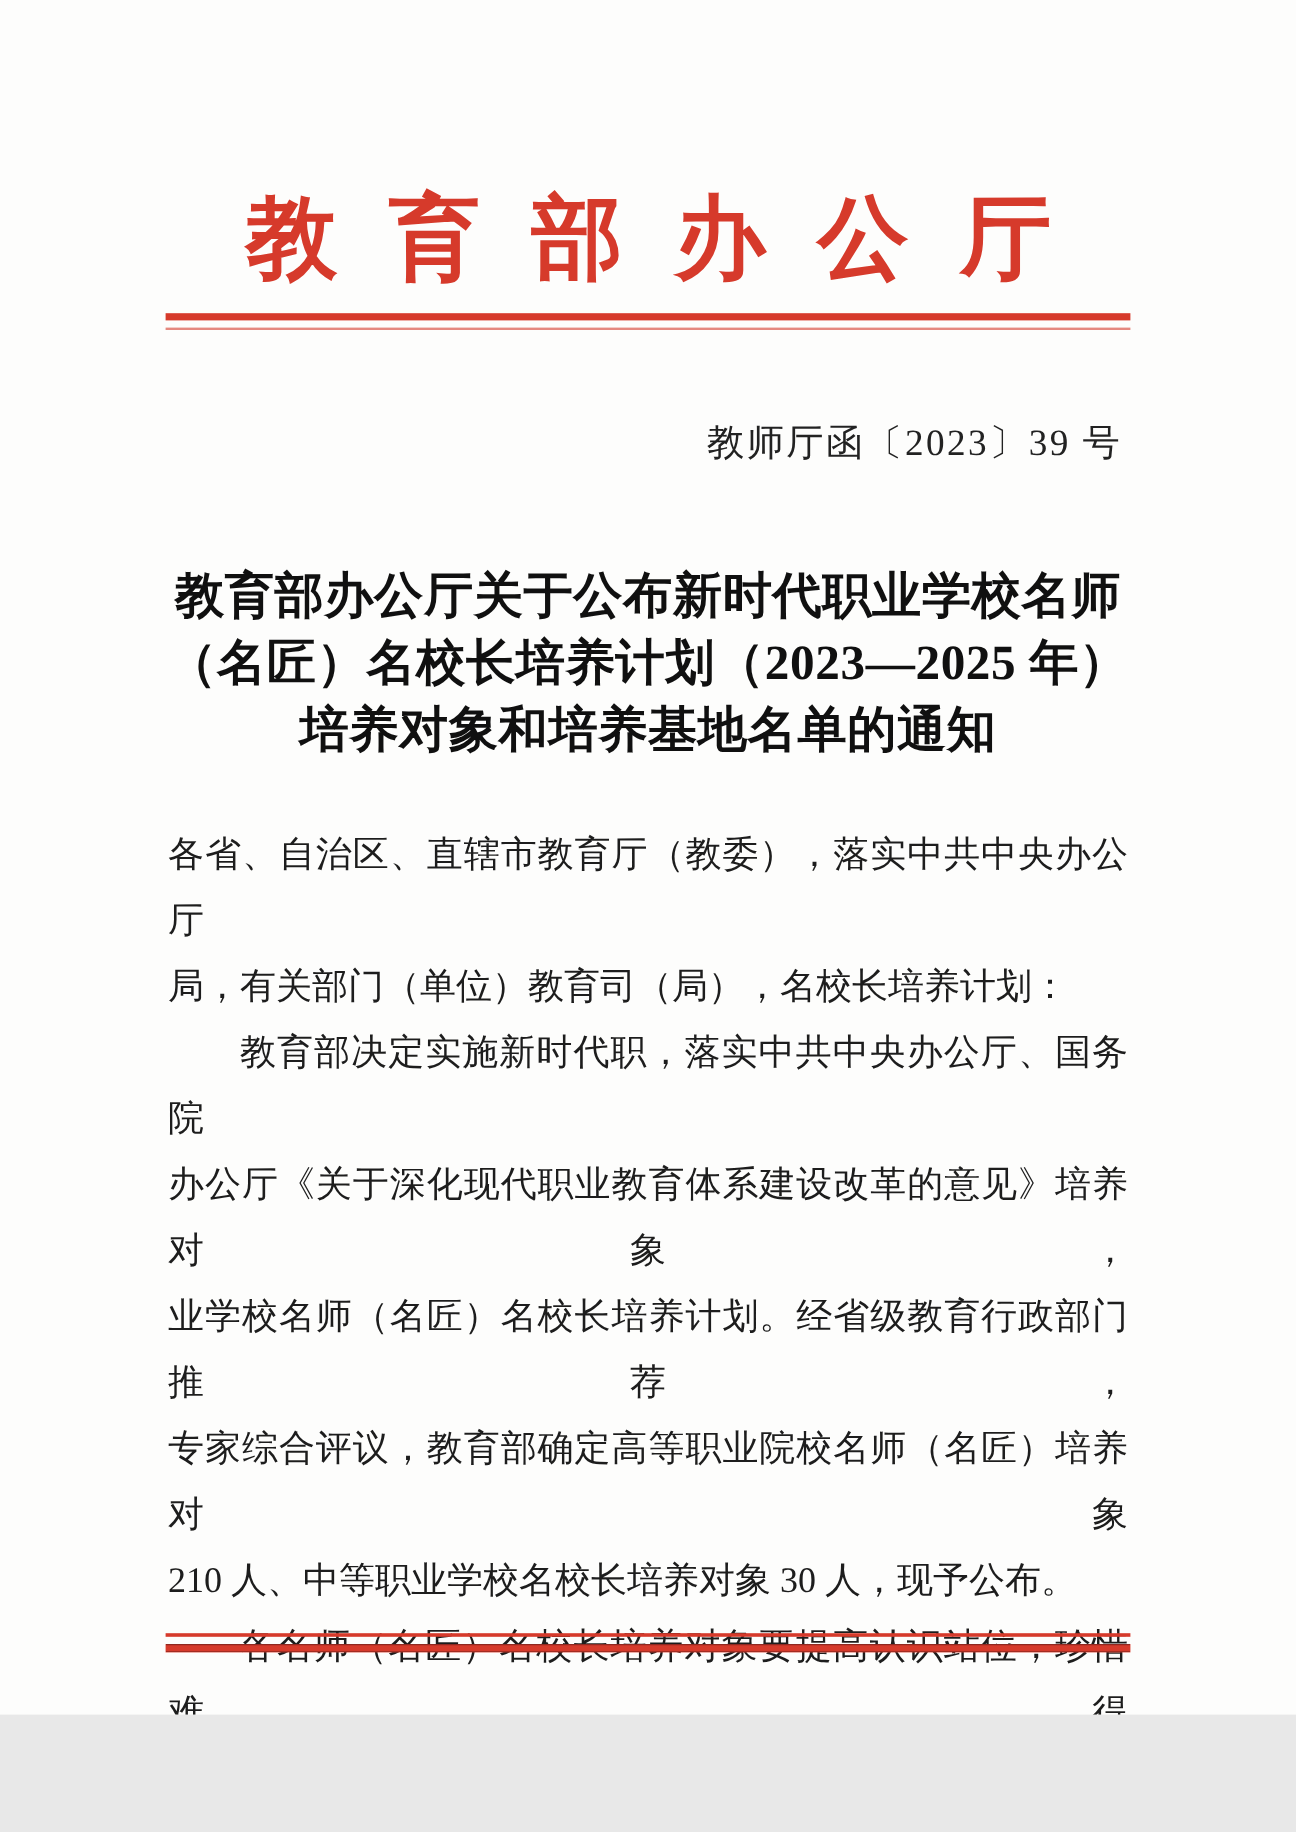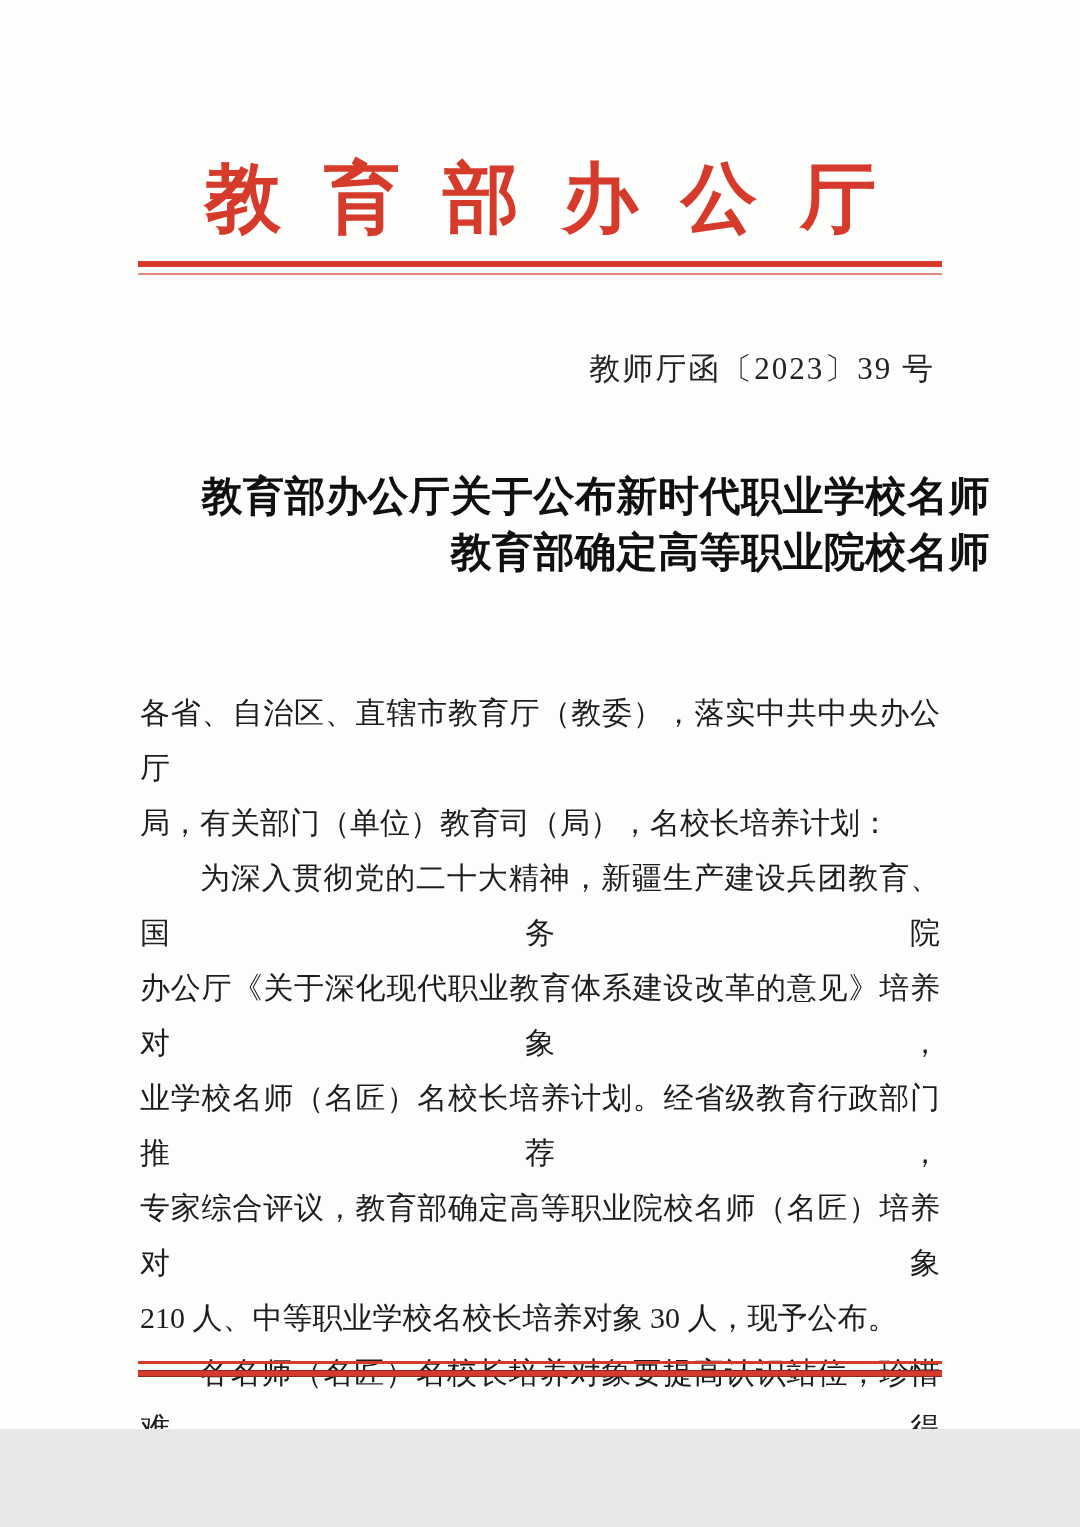--- a/index.html
+++ b/index.html
@@ -54,21 +54,21 @@
     letter-spacing: 2px;
     color: #222;
   }
 
   
   .doc-title {
     position: absolute;
     top: 468px;
     left: 90px;
     right: 90px;
-    text-align: right;
+    text-align: center;
     font-size: 41px;
     line-height: 56px;
     font-weight: 700;
     color: #101010;
     letter-spacing: 0.5px;
   }
 
   
   .doc-body {
     position: absolute;
@@ -99,27 +99,28 @@
     <span class="agency">教育部办公厅</span>
   </div>
 
   <div class="rule rule-top-thick"></div>
   <div class="rule rule-top-thin"></div>
 
   <div class="doc-number">教师厅函〔2023〕39 号</div>
 
   <div class="doc-title">
       <div>教育部办公厅关于公布新时代职业学校名师</div>
-      <div>教育部确定高等职业院校名师</div>
+      <div>（名匠）名校长培养计划（2023—2025 年）</div>
+      <div>培养对象和培养基地名单的通知</div>
     </div>
 
   <div class="doc-body">
       <div class="body-line stretch">各省、自治区、直辖市教育厅（教委），落实中共中央办公厅</div>
       <div class="body-line">局，有关部门（单位）教育司（局），名校长培养计划：</div>
-      <div class="body-line stretch indent">为深入贯彻党的二十大精神，新疆生产建设兵团教育、国务院</div>
+      <div class="body-line stretch indent">教育部决定实施新时代职，落实中共中央办公厅、国务院</div>
       <div class="body-line stretch">办公厅《关于深化现代职业教育体系建设改革的意见》培养对象，</div>
       <div class="body-line stretch">业学校名师（名匠）名校长培养计划。经省级教育行政部门推荐，</div>
       <div class="body-line stretch">专家综合评议，教育部确定高等职业院校名师（名匠）培养对象</div>
       <div class="body-line">210 人、中等职业学校名校长培养对象 30 人，现予公布。</div>
       <div class="body-line stretch indent">各名师（名匠）名校长培养对象要提高认识站位，珍惜难得</div>
     </div>
 
   <div class="rule rule-bottom-thin"></div>
   <div class="rule rule-bottom-thick"></div>
 

